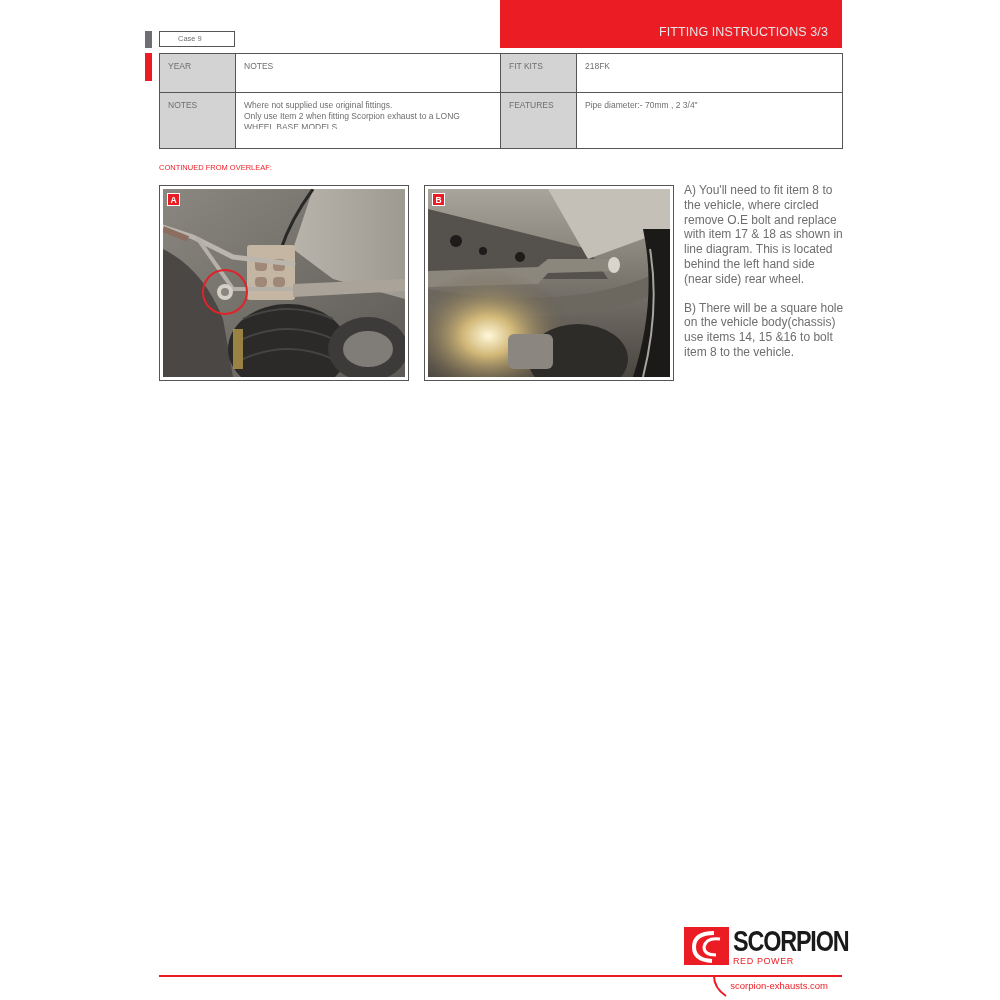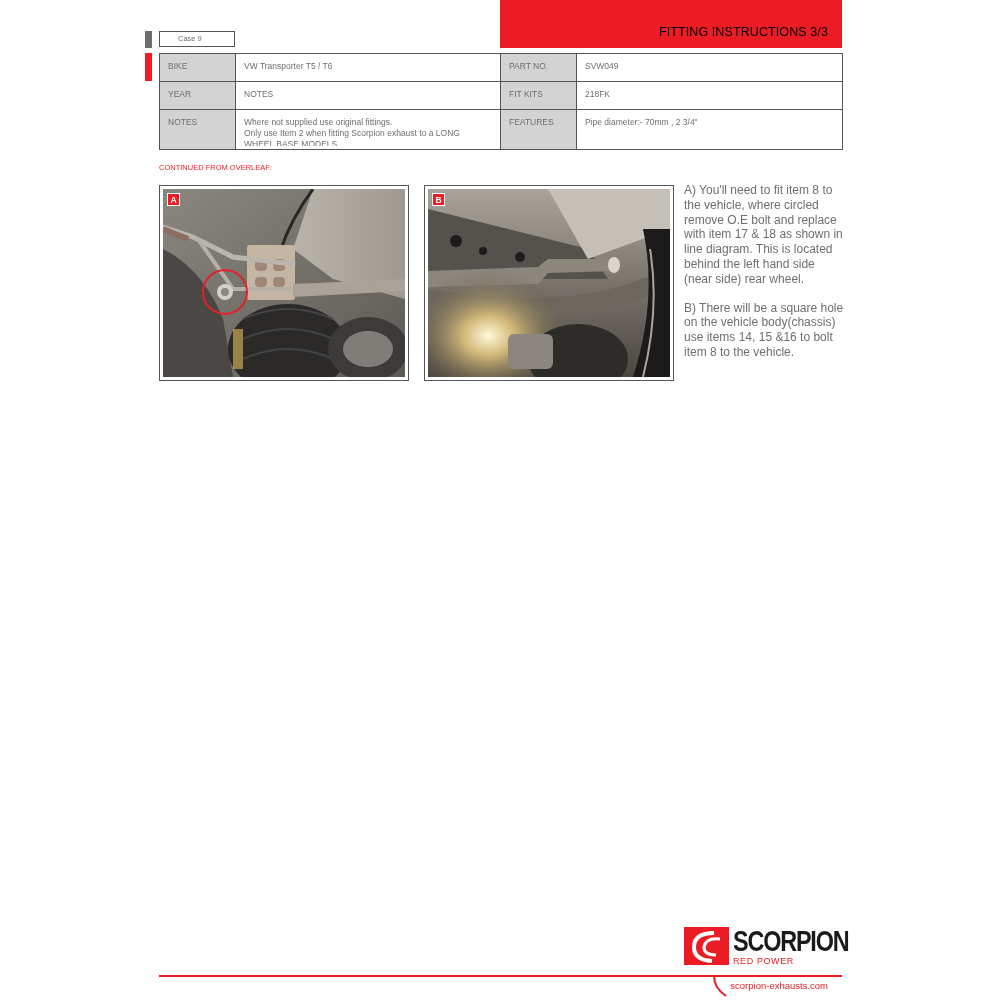--- a/index.html
+++ b/index.html
@@ -1,19 +1,19 @@
 <!DOCTYPE html>
 <html><head>
 <meta charset="utf-8">
 <style>
   html, body { margin: 0; padding: 0; background: #ffffff; }
   body { width: 1000px; height: 1000px; position: relative; overflow: hidden; font-family: "Liberation Sans", sans-serif; color: #6e6e6e; }
 
   .header-red { position: absolute; left: 500px; top: 0; width: 342px; height: 48px; background: #ec1c24; }
-  .header-title { position: absolute; right: 14px; bottom: 9px; color: #000000; font-size: 12.5px; letter-spacing: 0.1px; }
+  .header-title { position: absolute; right: 14px; bottom: 9px; color: #e5e5e5; font-size: 12.5px; letter-spacing: 0.1px; }
 
   .tab-gray { position: absolute; left: 145px; top: 31px; width: 7px; height: 17px; background: #6d6e71; }
   .tab-red { position: absolute; left: 145px; top: 53px; width: 7px; height: 28px; background: #ec1c24; }
 
   .case-box { position: absolute; left: 159px; top: 31px; width: 76px; height: 16px; border: 1px solid #555; box-sizing: border-box; font-size: 7.5px; line-height: 14px; padding-left: 18px; color: #6e6e6e; }
 
   .info-table { position: absolute; left: 159px; top: 53px; width: 683px; height: 96px; border-collapse: collapse; border: 1px solid #555; table-layout: fixed; }
   .info-table td { border: 1px solid #555; font-size: 8.5px; vertical-align: top; padding: 7px 8px 0 8px; color: #6e6e6e; line-height: 11px; }
   .info-table td.lbl { background: #d3d3d3; }
   .info-table tr.r1 td, .info-table tr.r2 td { height: 28px; box-sizing: border-box; }
@@ -55,26 +55,20 @@
 <div class="case-box">Case 9</div>
 
 <table class="info-table">
   <colgroup>
       <col class="c1">
       <col class="c2">
       <col class="c3">
       <col class="c4">
     </colgroup>
   <tbody>
-      <tr class="r1">
-    <td class="lbl">BIKE</td>
-    <td>VW Transporter T5 / T6</td>
-    <td class="lbl">PART NO.</td>
-    <td>SVW049</td>
-  </tr>
   <tr class="r2">
     <td class="lbl">YEAR</td>
     <td>NOTES</td>
     <td class="lbl">FIT KITS</td>
     <td>218FK</td>
   </tr>
   <tr class="r3">
     <td class="lbl">NOTES</td>
     <td style="overflow:hidden;">
       <div>Where not supplied use original fittings.</div>

